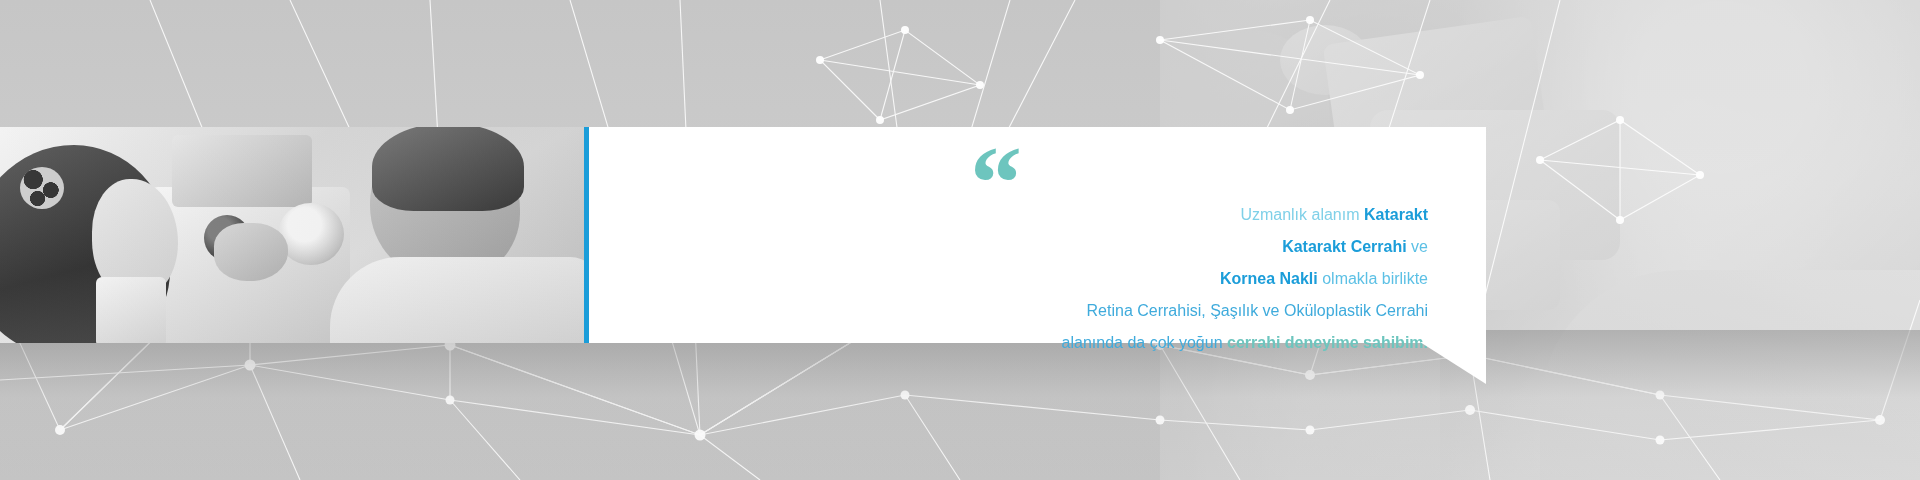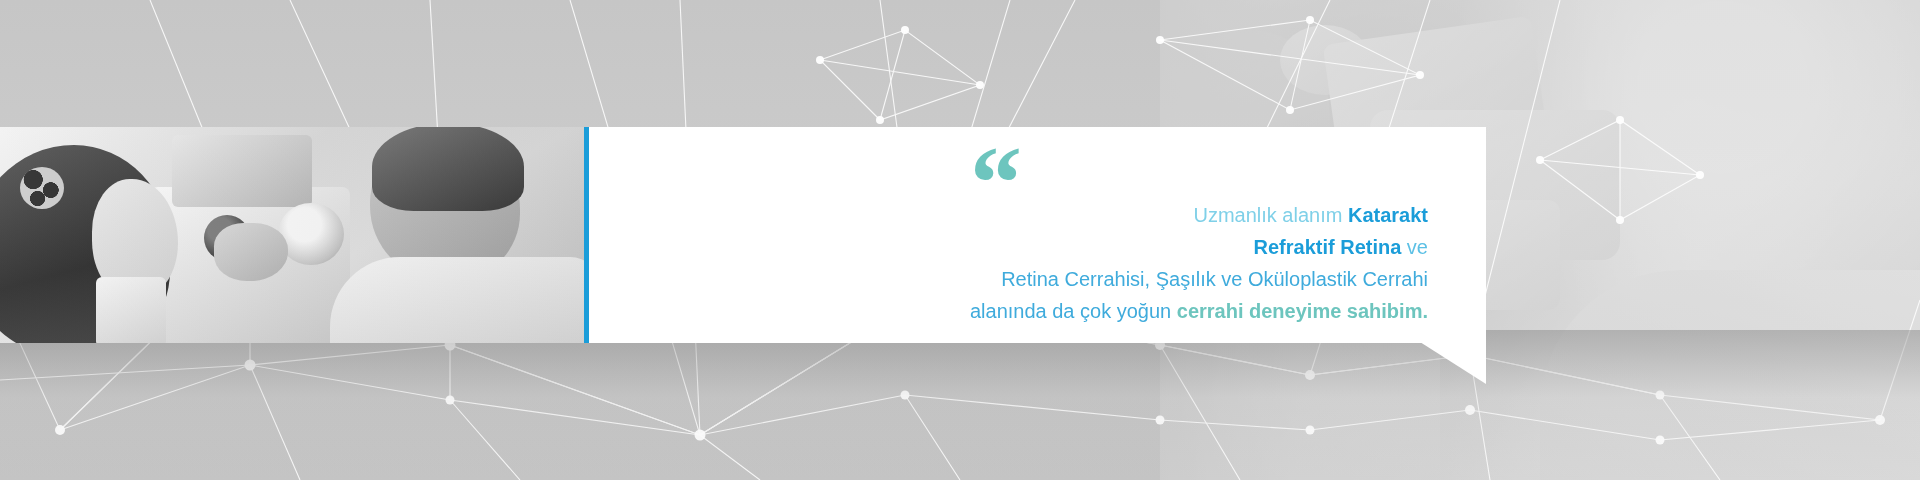--- a/index.html
+++ b/index.html
@@ -227,21 +227,21 @@
     height: 46px;
     user-select: none;
   }
 
   .quote-lines {
     text-align: right;
     margin-top: 2px;
   }
   .qline {
     color: #4fb3e0;
-    font-size: 20px;
+    font-size: 16px;
     line-height: 32px;
     white-space: nowrap;
     font-weight: 400;
   }
   .qline .lt   { color: #7fd0e8; }
   .qline .mid  { color: #5cc0e5; margin-top: 15px; }
   .qline .reg  { color: #3fabdc; }
   .qline b.bluebold   { color: #1b9dd9; font-weight: 700; }
   .qline b.tealbold   { color: #6dc5be; font-weight: 700; }
 </style>
@@ -342,21 +342,24 @@
     <div class="accent-bar"></div>
 
     <div class="quote-inner">
       <div class="quote-mark">“</div>
 
       <div class="quote-lines">
         <div class="qline">
           <span class="lt">Uzmanlık alanım </span><b class="bluebold">Katarakt</b>
         </div>
         <div class="qline">
-          <b class="bluebold">Refraktif Retina</b><span class="mid"> ve</span>
+          <b class="bluebold">Katarakt Cerrahi</b><span class="mid"> ve</span>
+        </div>
+        <div class="qline">
+          <b class="bluebold">Kornea Nakli</b><span class="mid"> olmakla birlikte</span>
         </div>
         <div class="qline">
           <span class="reg">Retina Cerrahisi, Şaşılık ve Oküloplastik Cerrahi</span>
         </div>
         <div class="qline">
           <span class="reg">alanında da çok yoğun </span><b class="tealbold">cerrahi deneyime sahibim.</b>
         </div>
       </div>
     </div>
   </div>

